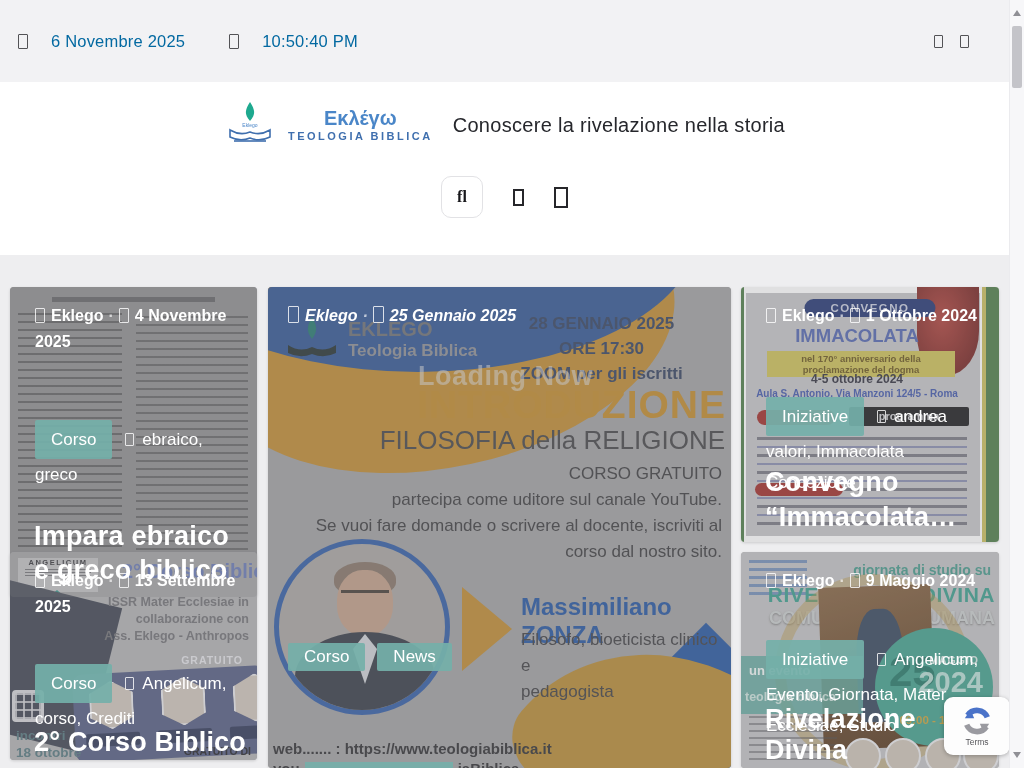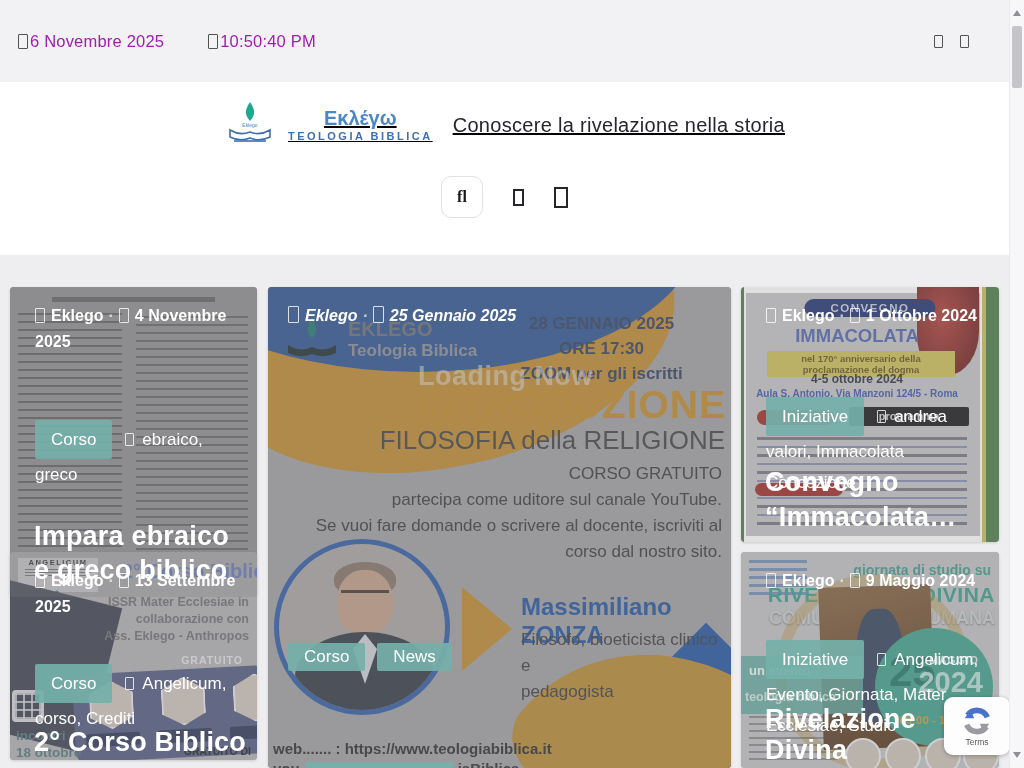--- a/index.html
+++ b/index.html
@@ -2,31 +2,31 @@
 <html><head>
 <meta charset="utf-8">
 <style>
   * { box-sizing: border-box; margin: 0; padding: 0; }
   html,body { width:1024px; height:768px; overflow:hidden; }
   body { position:relative; background:#eeeef0; font-family:"Liberation Sans", sans-serif; }
 
   
   .topbar { position:absolute; left:0; top:0; width:1009px; height:82px; background:#f2f2f4; z-index:10; }
   .topbar-inner { display:flex; align-items:center; height:100%; padding:0 18px; }
-  .tb-item { display:flex; align-items:center; gap:2px; font-size:16.5px; color:#a21caf; font-weight:500; margin-right:44px; letter-spacing:.2px; }
+  .tb-item { display:flex; align-items:center; gap:23px; font-size:16.5px; color:#0369a1; font-weight:500; margin-right:44px; letter-spacing:.2px; }
   .tb-right { margin-left:auto; display:flex; gap:17px; align-items:center; margin-right:22px; }
 
   
   .tofu { display:inline-block; width:10px; height:15px; border:1.5px solid currentColor; border-radius:1px; opacity:.8; flex:0 0 auto; }
   .tofu.sm { width:9px; height:13px; }
   .tofu.dk { color:#2a2a2e; }
 
   
   .header { position:absolute; left:0; top:82px; width:1009px; height:173px; background:#ffffff; z-index:10; }
-  .branding { position:absolute; top:18px; left:0; width:100%; display:flex; justify-content:center; align-items:center; gap:12px;text-decoration:underline; }
+  .branding { position:absolute; top:18px; left:0; width:100%; display:flex; justify-content:center; align-items:center; gap:12px; }
   .brand-text { text-align:center; line-height:1.05; }
   .brand-greek { font-size:20px; font-weight:700; color:#4a86c8; display:block; }
   .brand-name { font-size:11px; font-weight:700; letter-spacing:2.5px; color:#3f6fae; text-transform:uppercase; display:block; margin-top:2px; }
   .tagline { font-size:20px; color:#26272c; margin-left:8px; letter-spacing:.3px; }
   .actions { position:absolute; top:94px; left:0; width:100%; display:flex; justify-content:center; align-items:center; gap:30px; }
   .search-btn { width:42px; height:42px; background:#fff; border:1px solid #e2e2e5; border-radius:10px; display:flex; align-items:center; justify-content:center; font-family:"Liberation Serif", serif; font-weight:700; font-size:16px; color:#17171b; cursor:pointer; }
   .hicon1 { width:11px; height:17px; border:2px solid #26262a; display:inline-block; }
   .hicon2 { width:14px; height:21px; border:2px solid #26262a; display:inline-block; }
 
   

